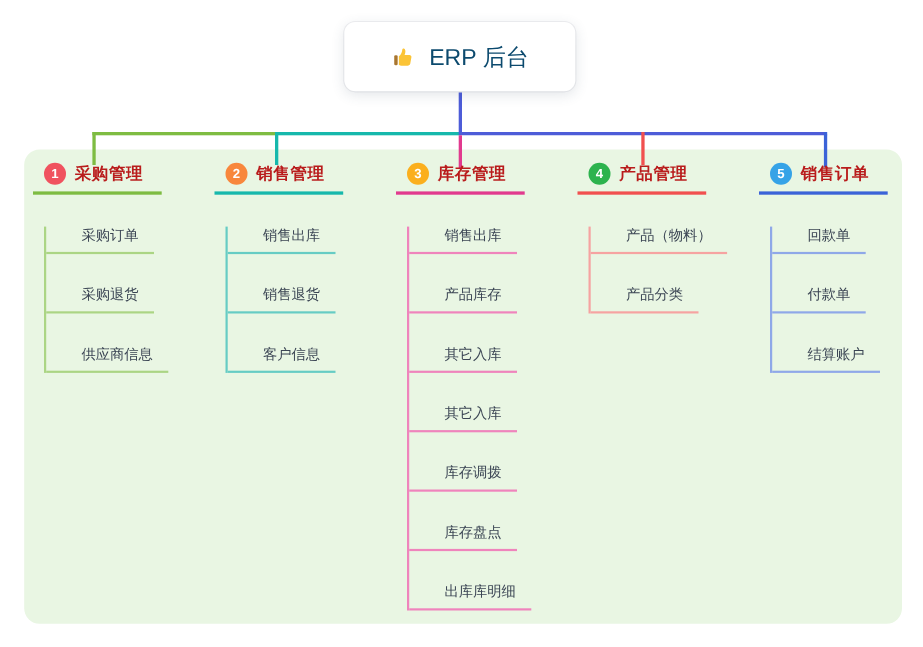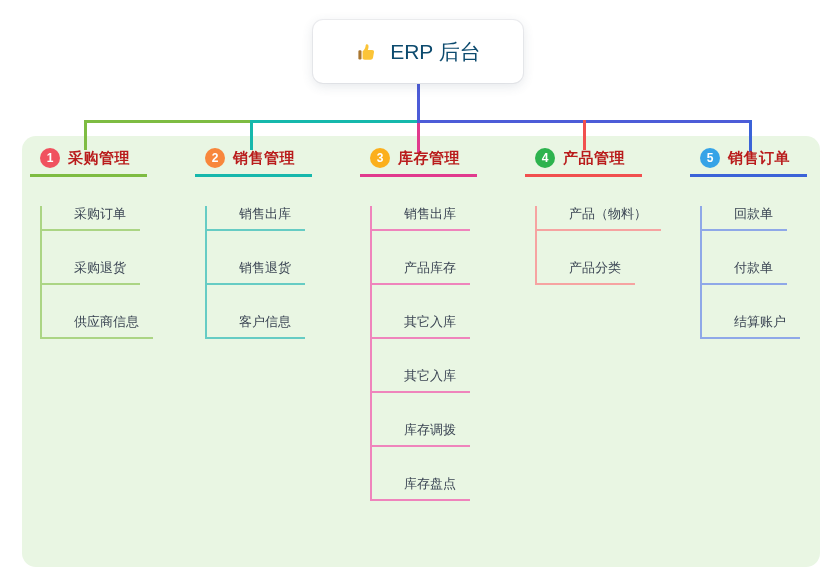--- a/index.html
+++ b/index.html
@@ -103,20 +103,21 @@
       <span class="badge">3</span>
       <span class="branch-label">库存管理</span>
     </div>
     <div class="children">
       <div class="child">销售出库</div>
       <div class="child">产品库存</div>
       <div class="child">其它入库</div>
       <div class="child">其它入库</div>
       <div class="child">库存调拨</div>
       <div class="child">库存盘点</div>
+      <div class="child">出库库明细</div>
     </div>
   </div>
 
   <div class="branch" id="branch-4" style="--line: #f1504f; --child: #f6a3a1; --badge: #2db34e;">
     <div class="branch-header">
       <span class="badge">4</span>
       <span class="branch-label">产品管理</span>
     </div>
     <div class="children">
       <div class="child">产品（物料）</div>

